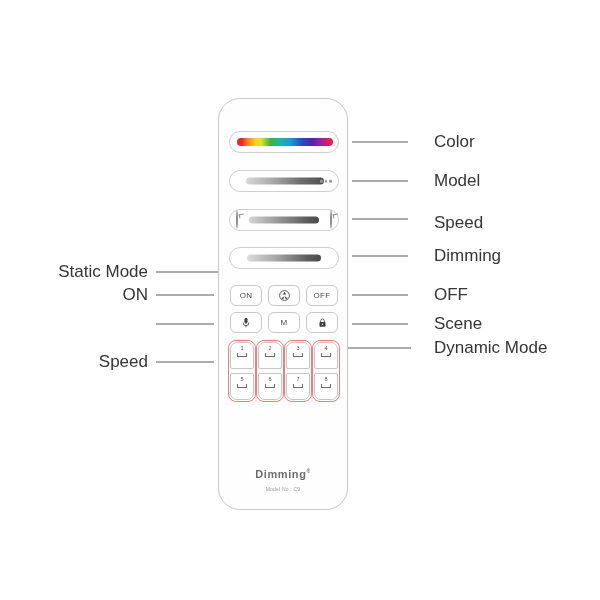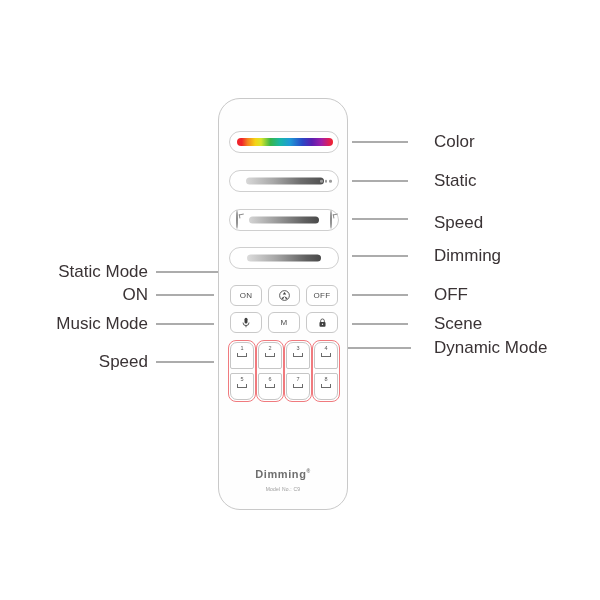--- a/index.html
+++ b/index.html
@@ -451,25 +451,24 @@
     <div class="brand">
       <div class="brand-name">
         <span>Dimming</span><sup>®</sup>
       </div>
       <div class="brand-model">Model No.: C9</div>
     </div>
 
   </div>
 
   <div class="label label-right" style="left:418px; top:133px;">Color</div>
-  <div class="label label-right" style="left:418px; top:172px;">Static</div>
+  <div class="label label-right" style="left:418px; top:172px;">Model</div>
   <div class="label label-right" style="left:418px; top:214px;">Speed</div>
   <div class="label label-right" style="left:418px; top:247px;">Dimming</div>
   <div class="label label-right" style="left:418px; top:286px;">OFF</div>
   <div class="label label-right" style="left:418px; top:315px;">Scene</div>
   <div class="label label-right" style="left:418px; top:339px;">Dynamic Mode</div>
 
   <div class="label label-left" style="right:452px; top:263px;">Static Mode</div>
   <div class="label label-left" style="right:452px; top:286px;">ON</div>
-  <div class="label label-left" style="right:452px; top:315px;">Music Mode</div>
   <div class="label label-left" style="right:452px; top:353px;">Speed</div>
 
 </div>
 
 </body></html>

